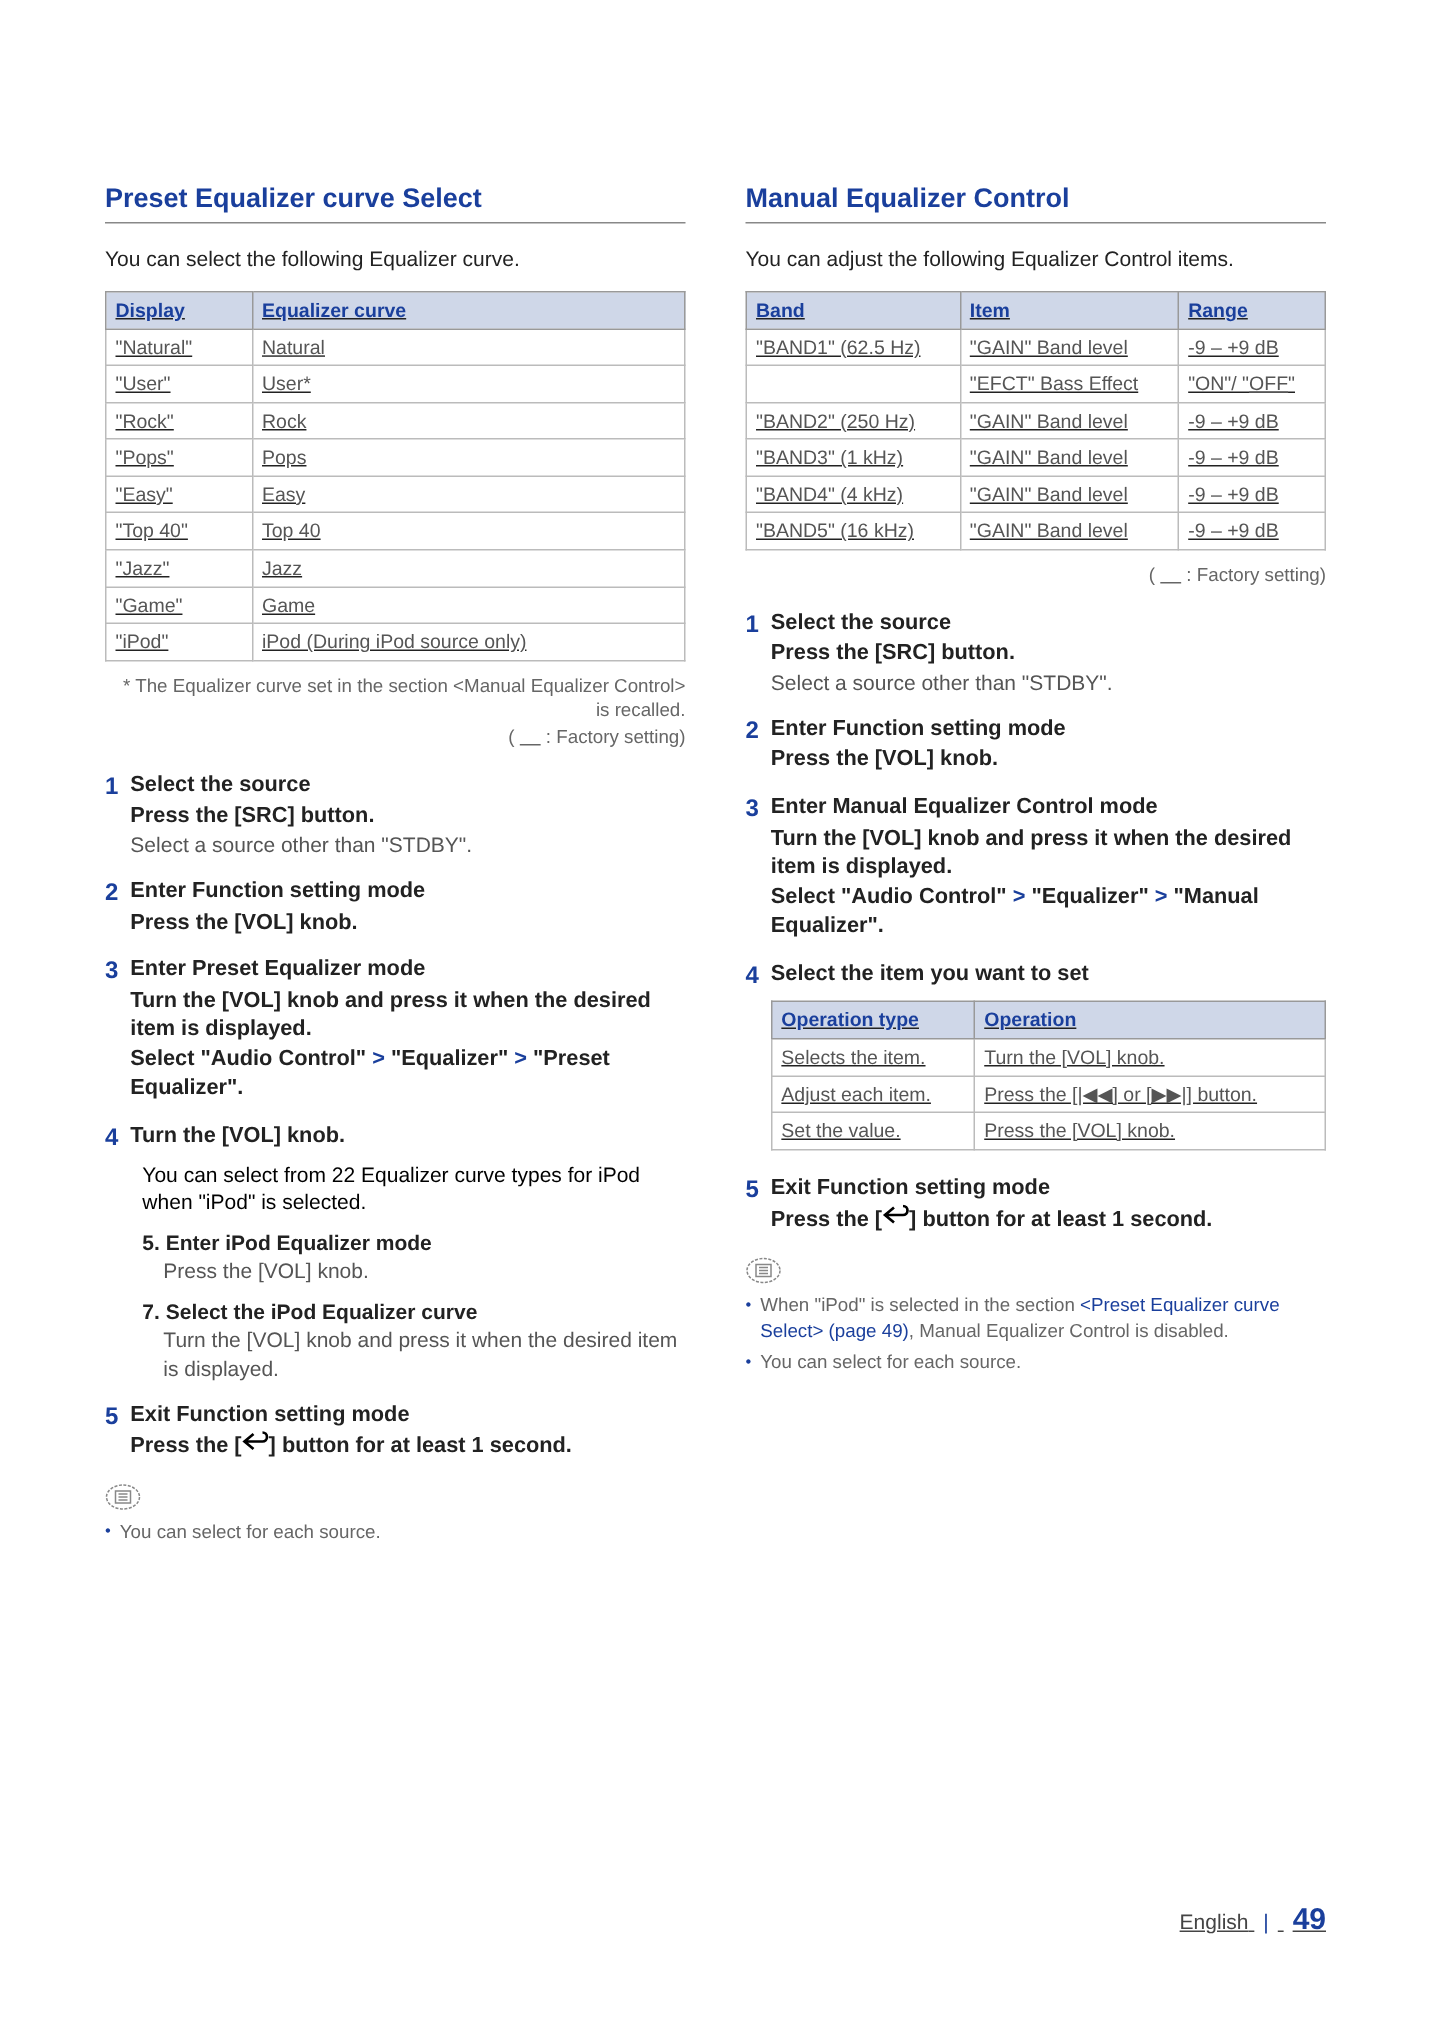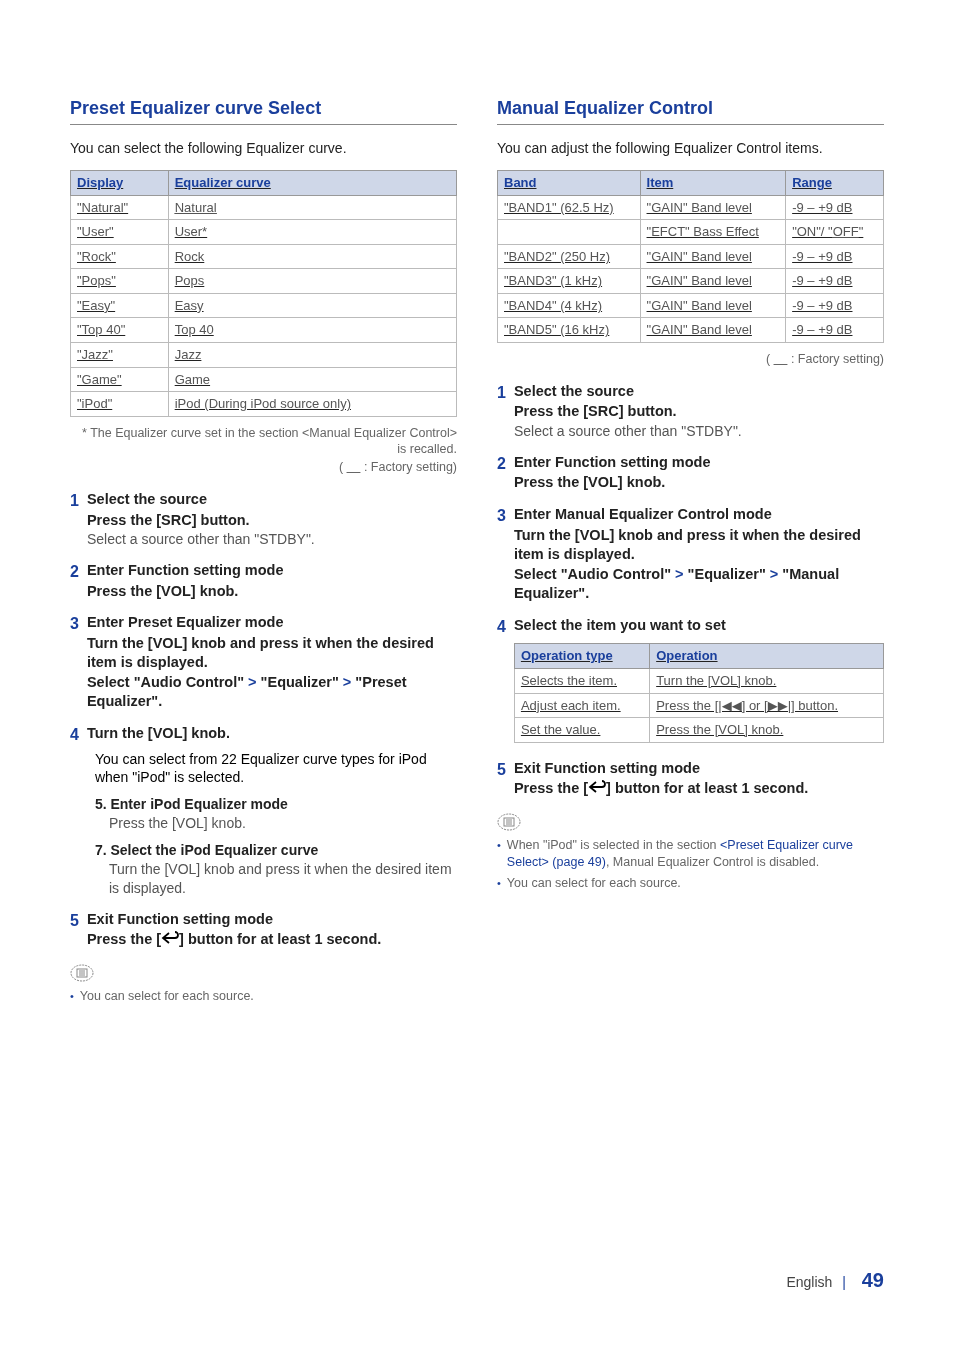--- a/index.html
+++ b/index.html
@@ -5,21 +5,21 @@
   * { box-sizing: border-box; margin: 0; padding: 0; }
   body {
     font-family: "Helvetica Neue", Arial, sans-serif;
     width: 954px;
     height: 1354px;
     position: relative;
     font-size: 14px;
     color: #222;
     line-height: 1.35;
   }
-  .page { display: flex; gap: 40px; padding: 64px 70px 60px 70px; margin-top: 32px; }
+  .page { display: flex; gap: 40px; padding: 120px 70px 60px 70px; }
   .col { flex: 1; }
   .sec-title {
     color: #1a3f9c;
     font-weight: 700;
     font-size: 18px;
     padding-bottom: 4px;
     border-bottom: 1px solid #888;
     margin-bottom: 14px;
   }
   .intro { margin-bottom: 12px; }
@@ -50,21 +50,21 @@
   .numbered .nh { font-weight: 700; }
   .numbered .np { color: #555; margin-left: 14px; }
   .notes-icon {
     width: 24px; height: 18px; margin-top: 14px; margin-bottom: 6px;
   }
   .notes-icon svg { display: block; }
   .note-line { color: #666; font-size: 12.5px; display: flex; gap: 6px; line-height: 1.35; margin-bottom: 4px; }
   .note-bullet { color: #1a3f9c; font-size: 11px; line-height: 1.6; }
   .note-link { color: #1a3f9c; }
   .inner-table { margin-top: 8px; margin-bottom: 4px; }
-  .footer { position: absolute; bottom: 60px; right: 70px; font-size: 14px; color: #444; }
+  .footer { position: absolute; bottom: 60px; right: 70px; font-size: 14px; color: #444; text-decoration: underline; }
   .footer .pnum { color: #1a3f9c; font-weight: 700; font-size: 20px; margin-left: 6px; }
   .footer .bar { color: #1a3f9c; margin: 0 6px; }
   .return-icon { display: inline-block; vertical-align: middle; }
 </style>
 </head>
 <body>
 
 <div class="page">
 
   <div class="col">

